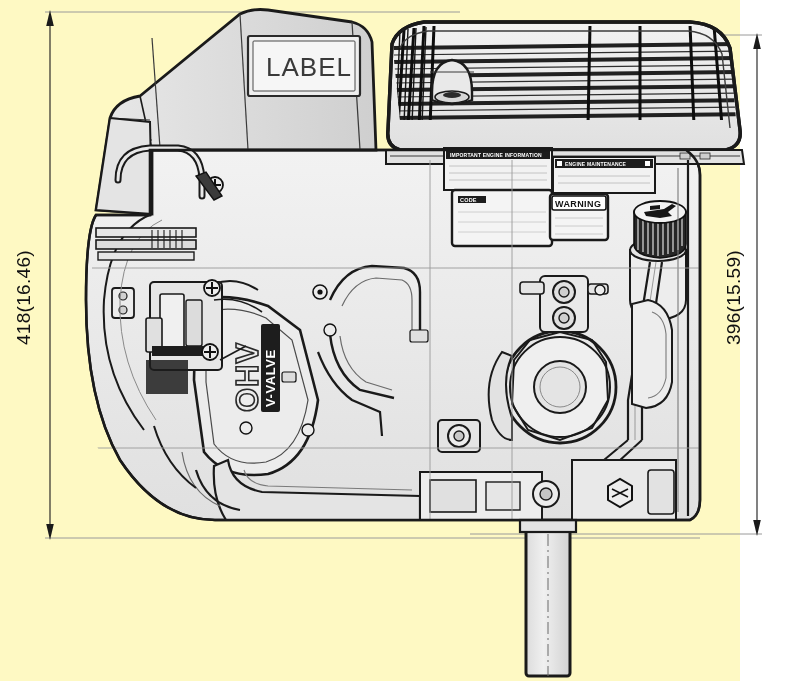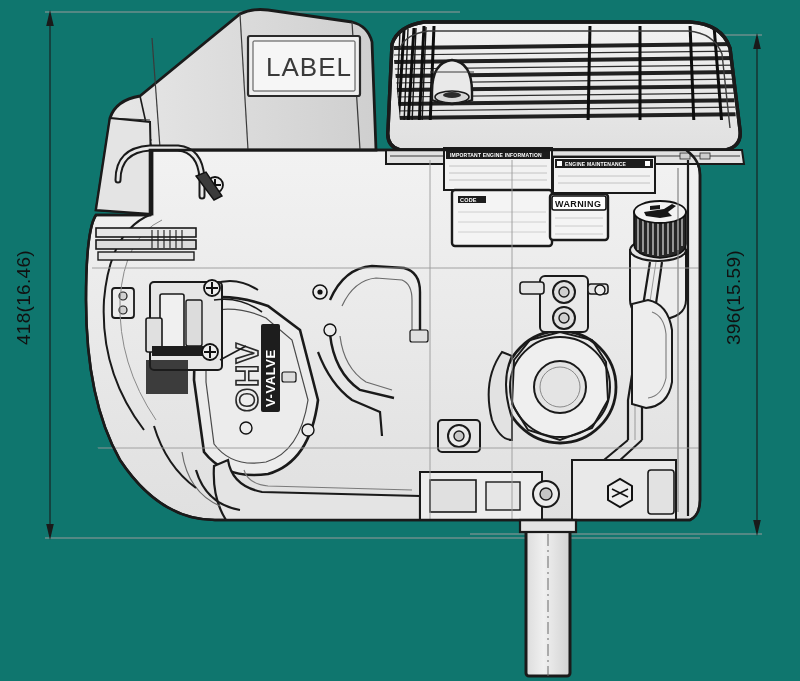--- a/index.html
+++ b/index.html
@@ -1,21 +1,21 @@
 <!DOCTYPE html>
 <html><head>
 <meta charset="utf-8">
 <style>
   html,body{margin:0;padding:0;background:#ffffff;}
   body{
     width:800px;height:681px;
     font-family:"Liberation Sans", sans-serif;
     overflow:hidden;position:relative;
   }
-  #stage{position:absolute;left:0;top:0;width:800px;height:681px;background:#0f766e;}
+  #stage{position:absolute;left:0;top:0;width:740px;height:681px;background:#fef9c3;}
   svg.layer{position:absolute;left:0;top:0;width:800px;height:681px;}
 
   .dimtext{
     font-family:"Liberation Sans", sans-serif;
     font-size:19px;
     fill:#111;
     letter-spacing:0.3px;
   }
   .labeltext{
     font-family:"Liberation Sans", sans-serif;

